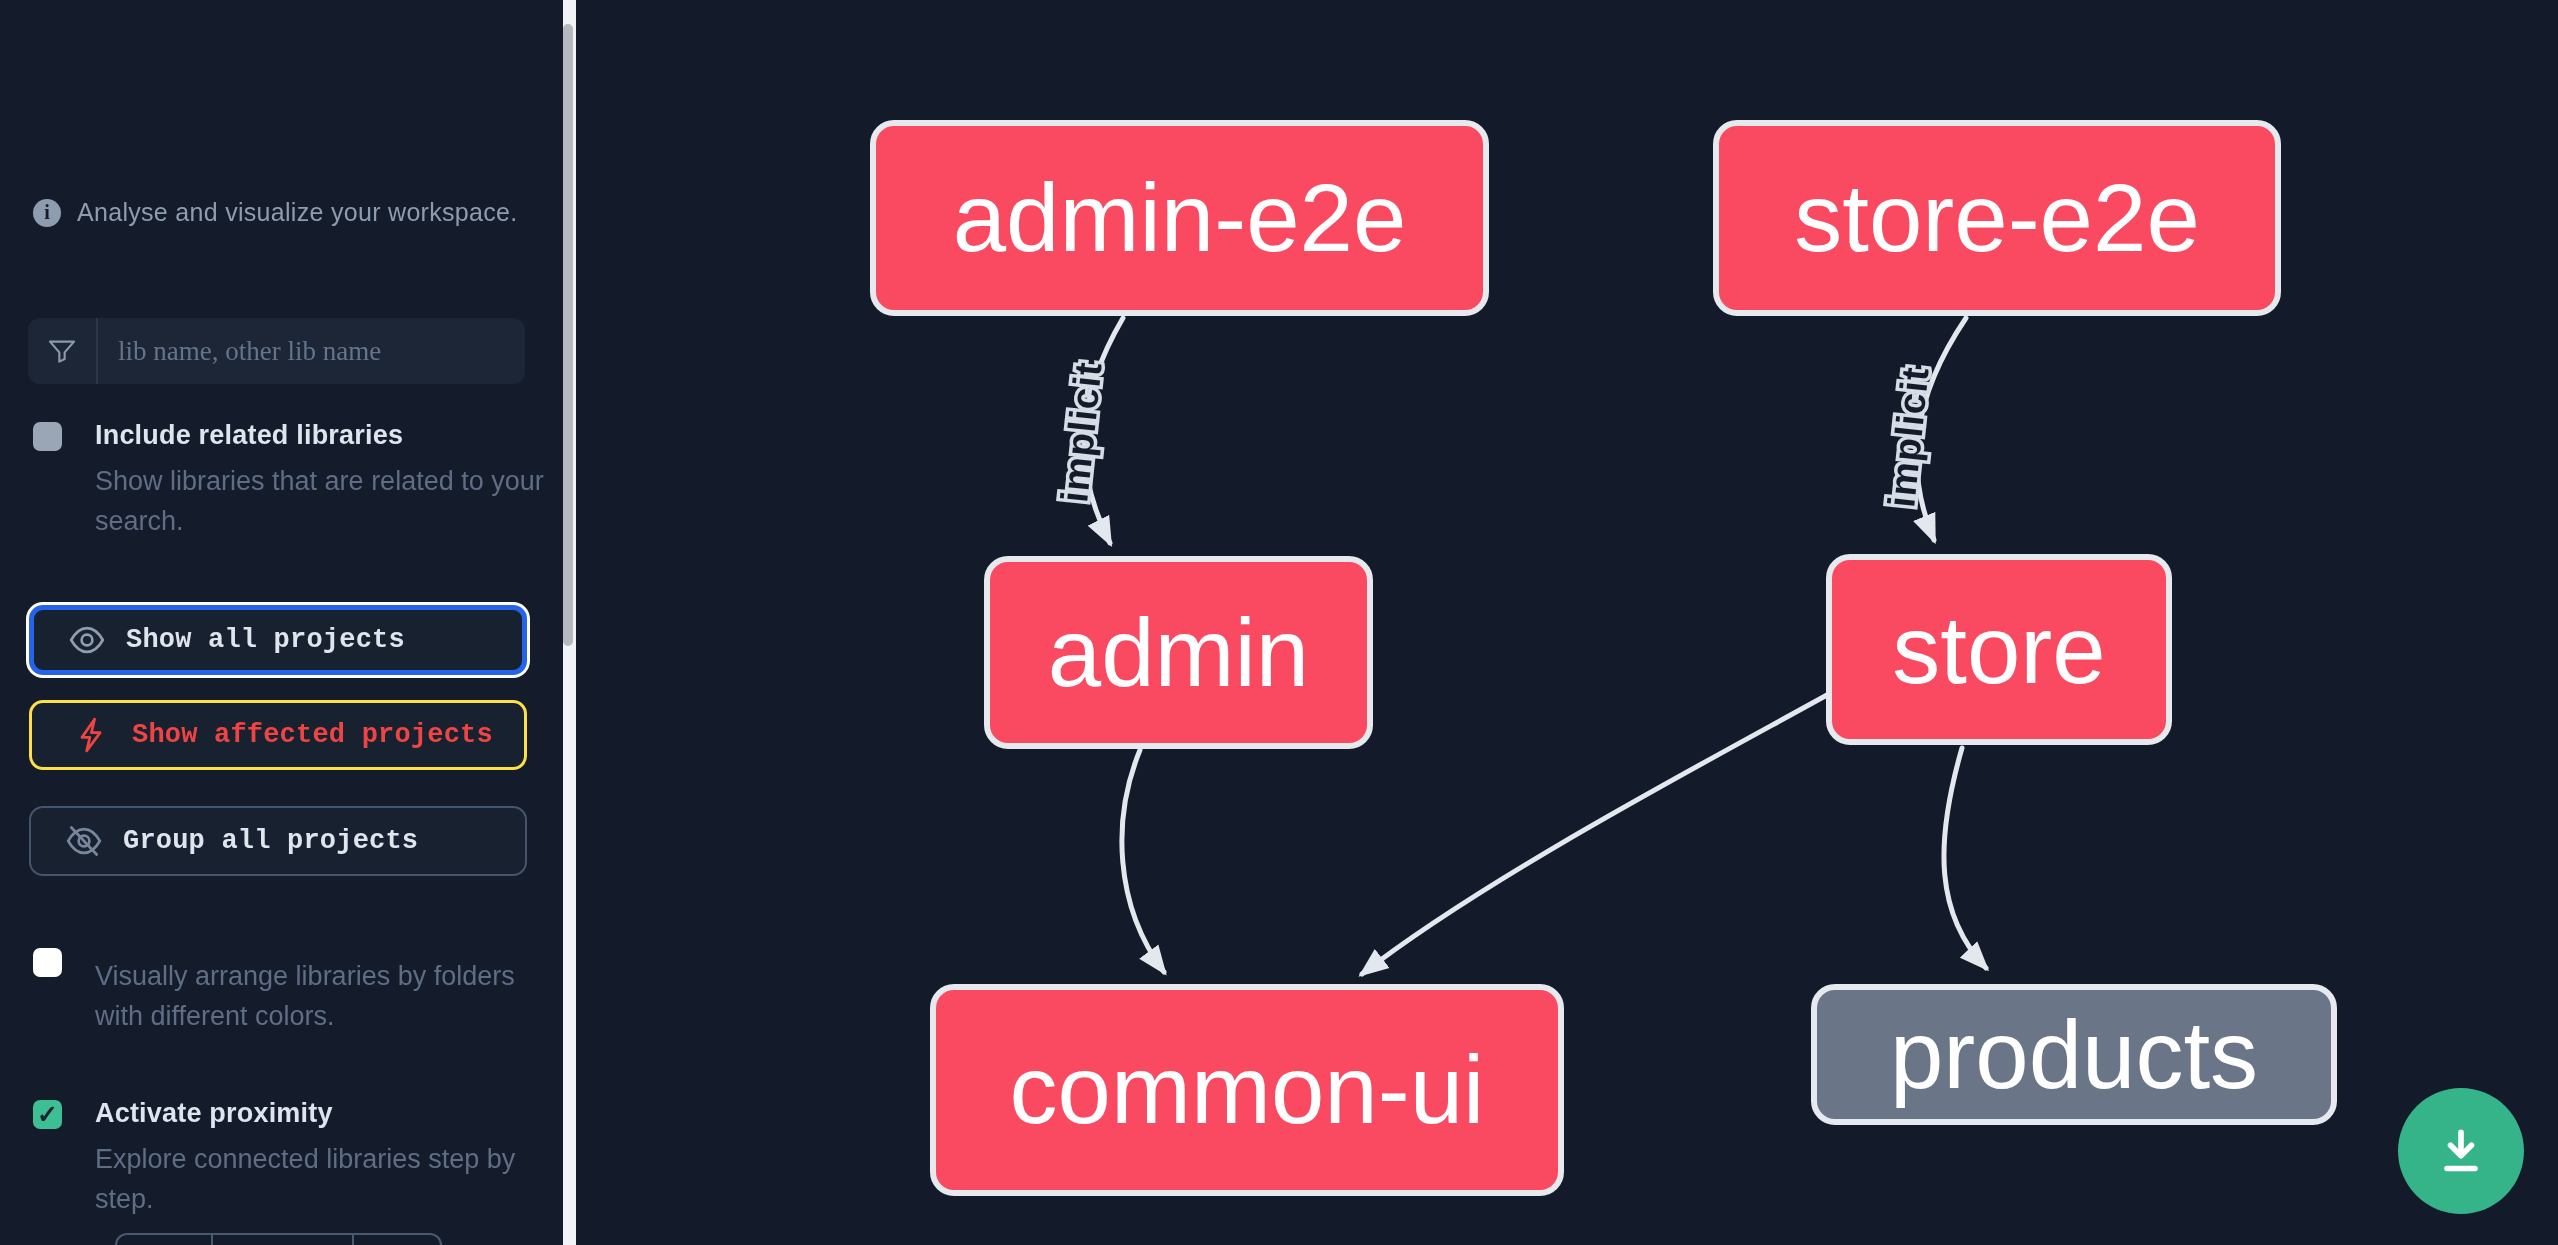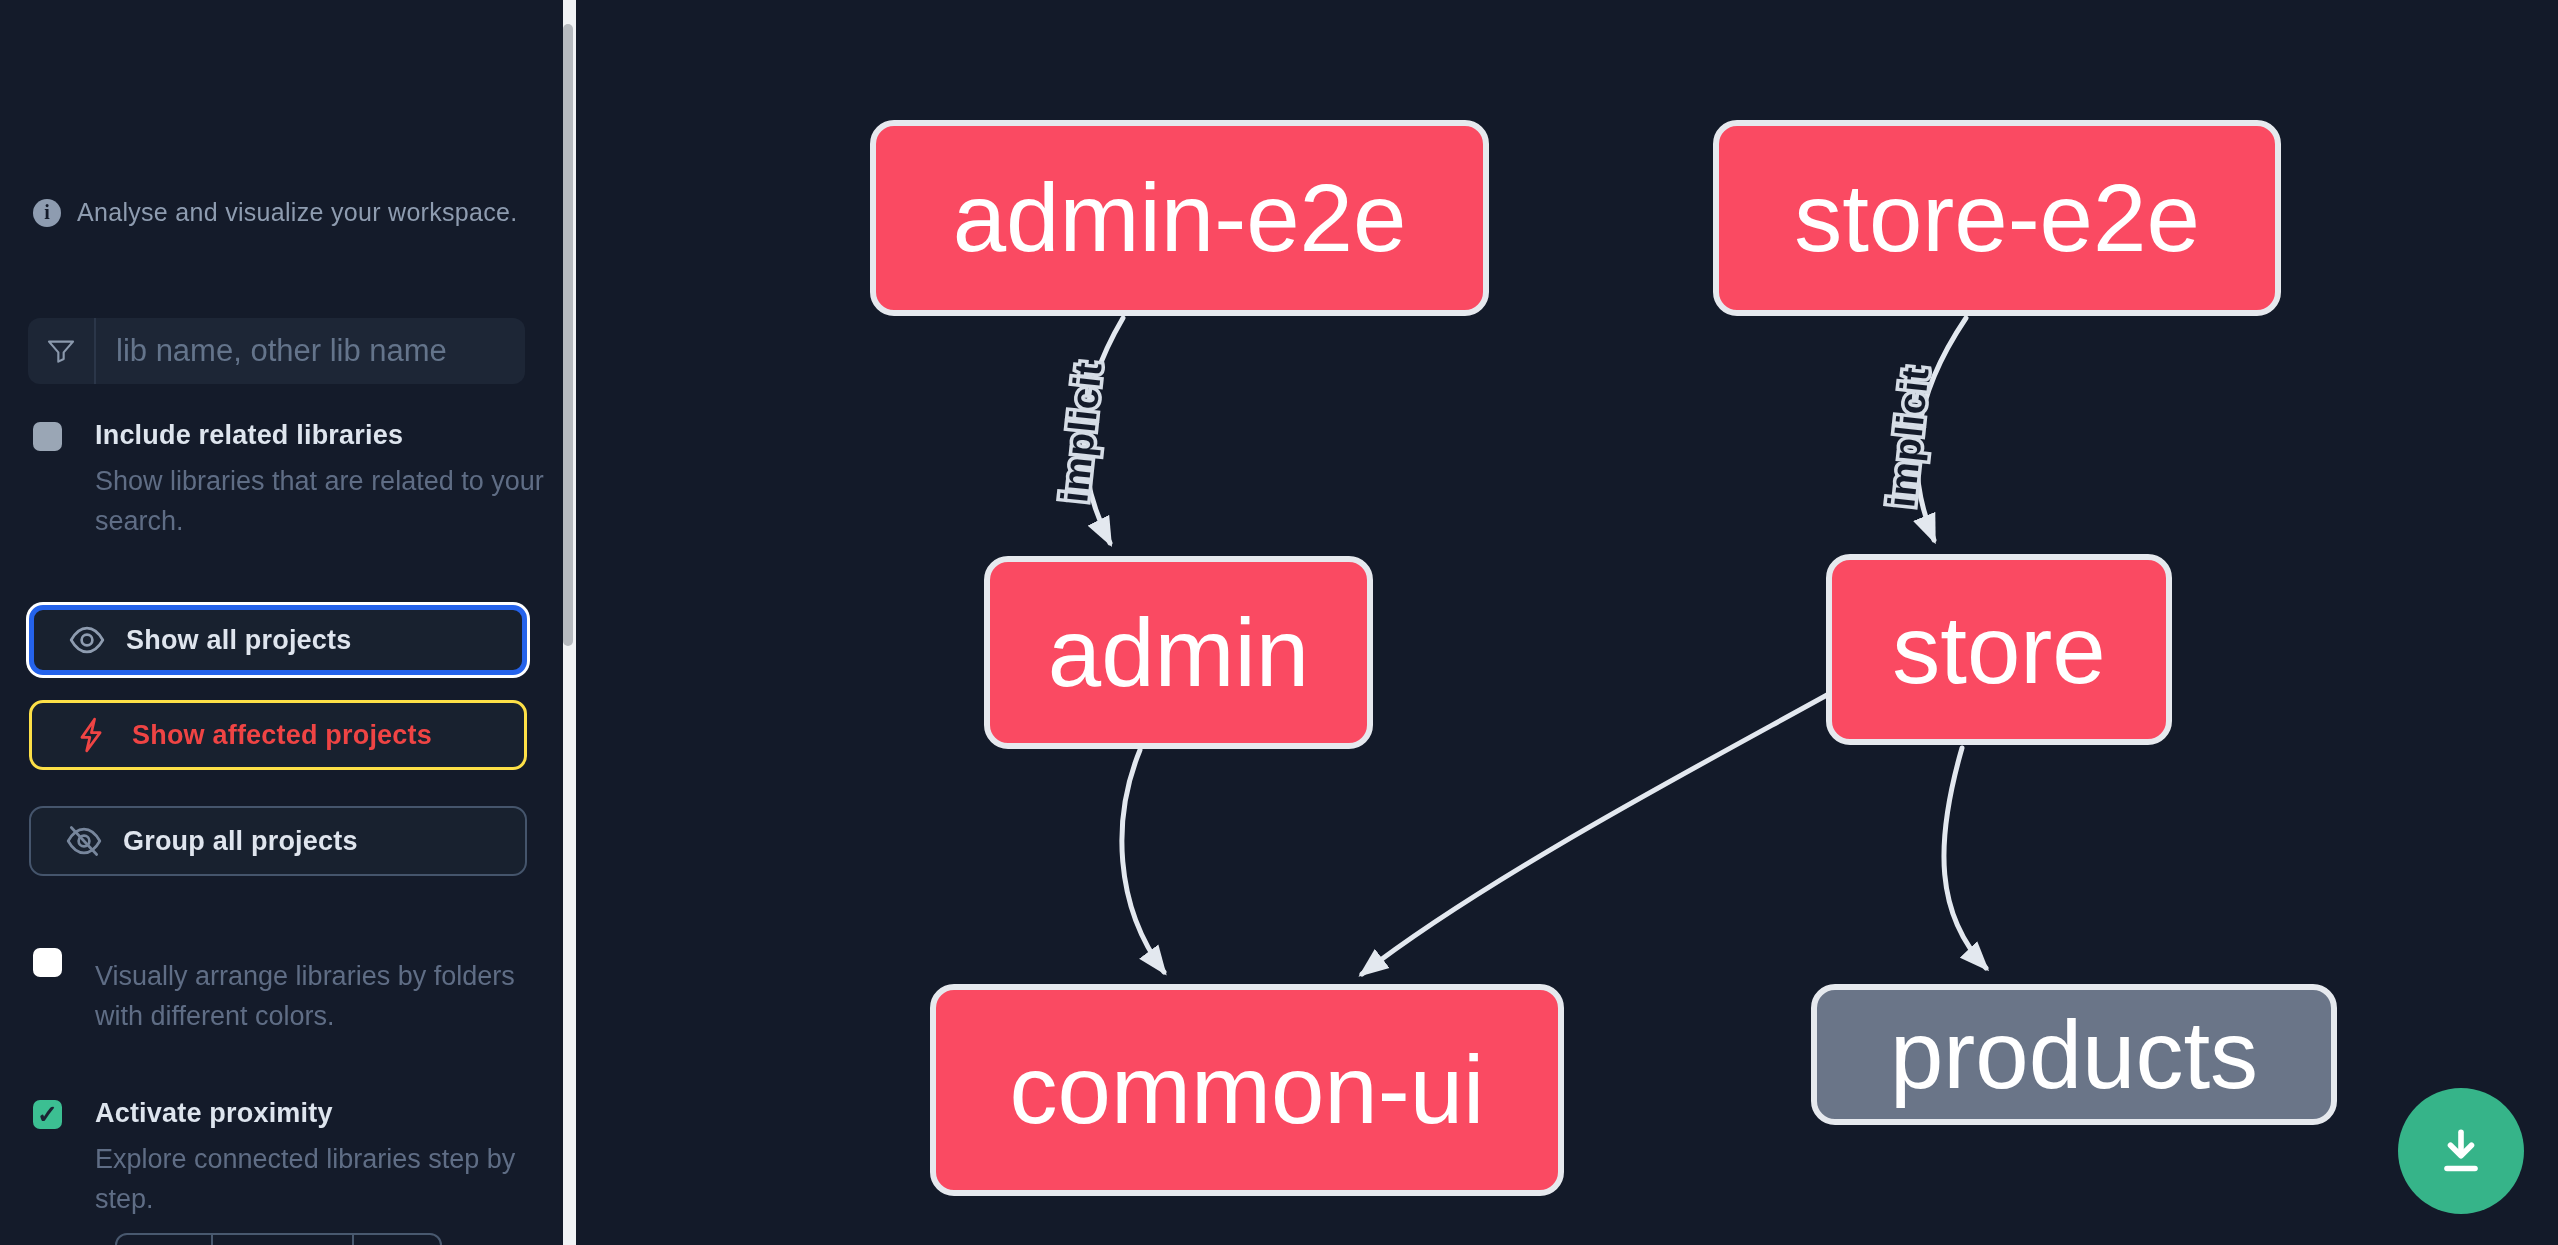--- a/index.html
+++ b/index.html
@@ -17,36 +17,36 @@
   .info-icon { width:28px; height:28px; border-radius:50%; background:#8e9cb0; color:#141b2a;
                font-size:20px; font-weight:700; display:flex; align-items:center; justify-content:center;
                font-family:"Liberation Serif", serif; }
   .info-text { margin-left:16px; font-size:25px; color:#8e9cb0; font-weight:500; letter-spacing:.3px; }
 
   .search-box { position:absolute; left:28px; top:318px; width:497px; height:66px; background:#1d2636;
                 border-radius:12px; display:flex; align-items:center; }
   .funnel-wrap { width:70px; height:66px; display:flex; align-items:center; justify-content:center;
                  border-right:2px solid #2b3649; }
   .search-box input { flex:1; background:transparent; border:none; outline:none; padding:0 10px 0 20px;
-                      font-size:31px; color:#84cc16; font-family:Liberation Sans, sans-serif; }
+                      font-size:27px; color:#84cc16; font-family:Liberation Serif, serif; }
   .search-box input::placeholder { color:#64748b; opacity:1; }
 
   .cb-row { position:absolute; left:33px; width:500px; }
   .cb-box { position:absolute; left:0; top:2px; width:29px; height:29px; border-radius:7px; }
   .cb-box.disabled { background:#9aa6b5; }
   .cb-box.unchecked { background:#ffffff; }
   .cb-box.checked { background:#3cbf92; color:#1b2433; font-size:25px; font-weight:700;
                     display:flex; align-items:center; justify-content:center; }
   .cb-text { margin-left:62px; width:452px; }
   .cb-label { font-size:27px; font-weight:700; color:#dee5ee; letter-spacing:.2px; }
   .cb-desc { margin-top:10px; font-size:27px; line-height:40px; color:#5f6d85; }
 
   .sb-btn { position:absolute; left:29px; width:498px; height:70px; background:#18212f;
             border-radius:14px; border:2px solid #45556c; display:flex; align-items:center;
-            cursor:pointer; }
+            cursor:pointer;font-family:Liberation Mono, monospace; }
   .sb-btn .icon { margin-left:34px; width:38px; height:38px; flex:0 0 auto; }
   .sb-btn .lbl { margin-left:20px; font-size:27px; font-weight:700; color:#dfe5ee; letter-spacing:.2px; }
   .sb-btn.focused { border:5px solid #2563eb; box-shadow:0 0 0 3px #ffffff; }
   .sb-btn.affected { border:3px solid #fde047;padding-left:8px; }
   .sb-btn.affected .lbl { color:#ef4444; }
 
   .stepper-peek { position:absolute; left:115px; top:1233px; width:327px; height:40px;
                   border:2px solid #49596f; border-radius:12px 12px 0 0; background:#141b2a; }
   .stepper-peek .div1, .stepper-peek .div2 { position:absolute; top:0; width:2px; height:100%; background:#49596f; }
   .stepper-peek .div1 { left:94px; }

